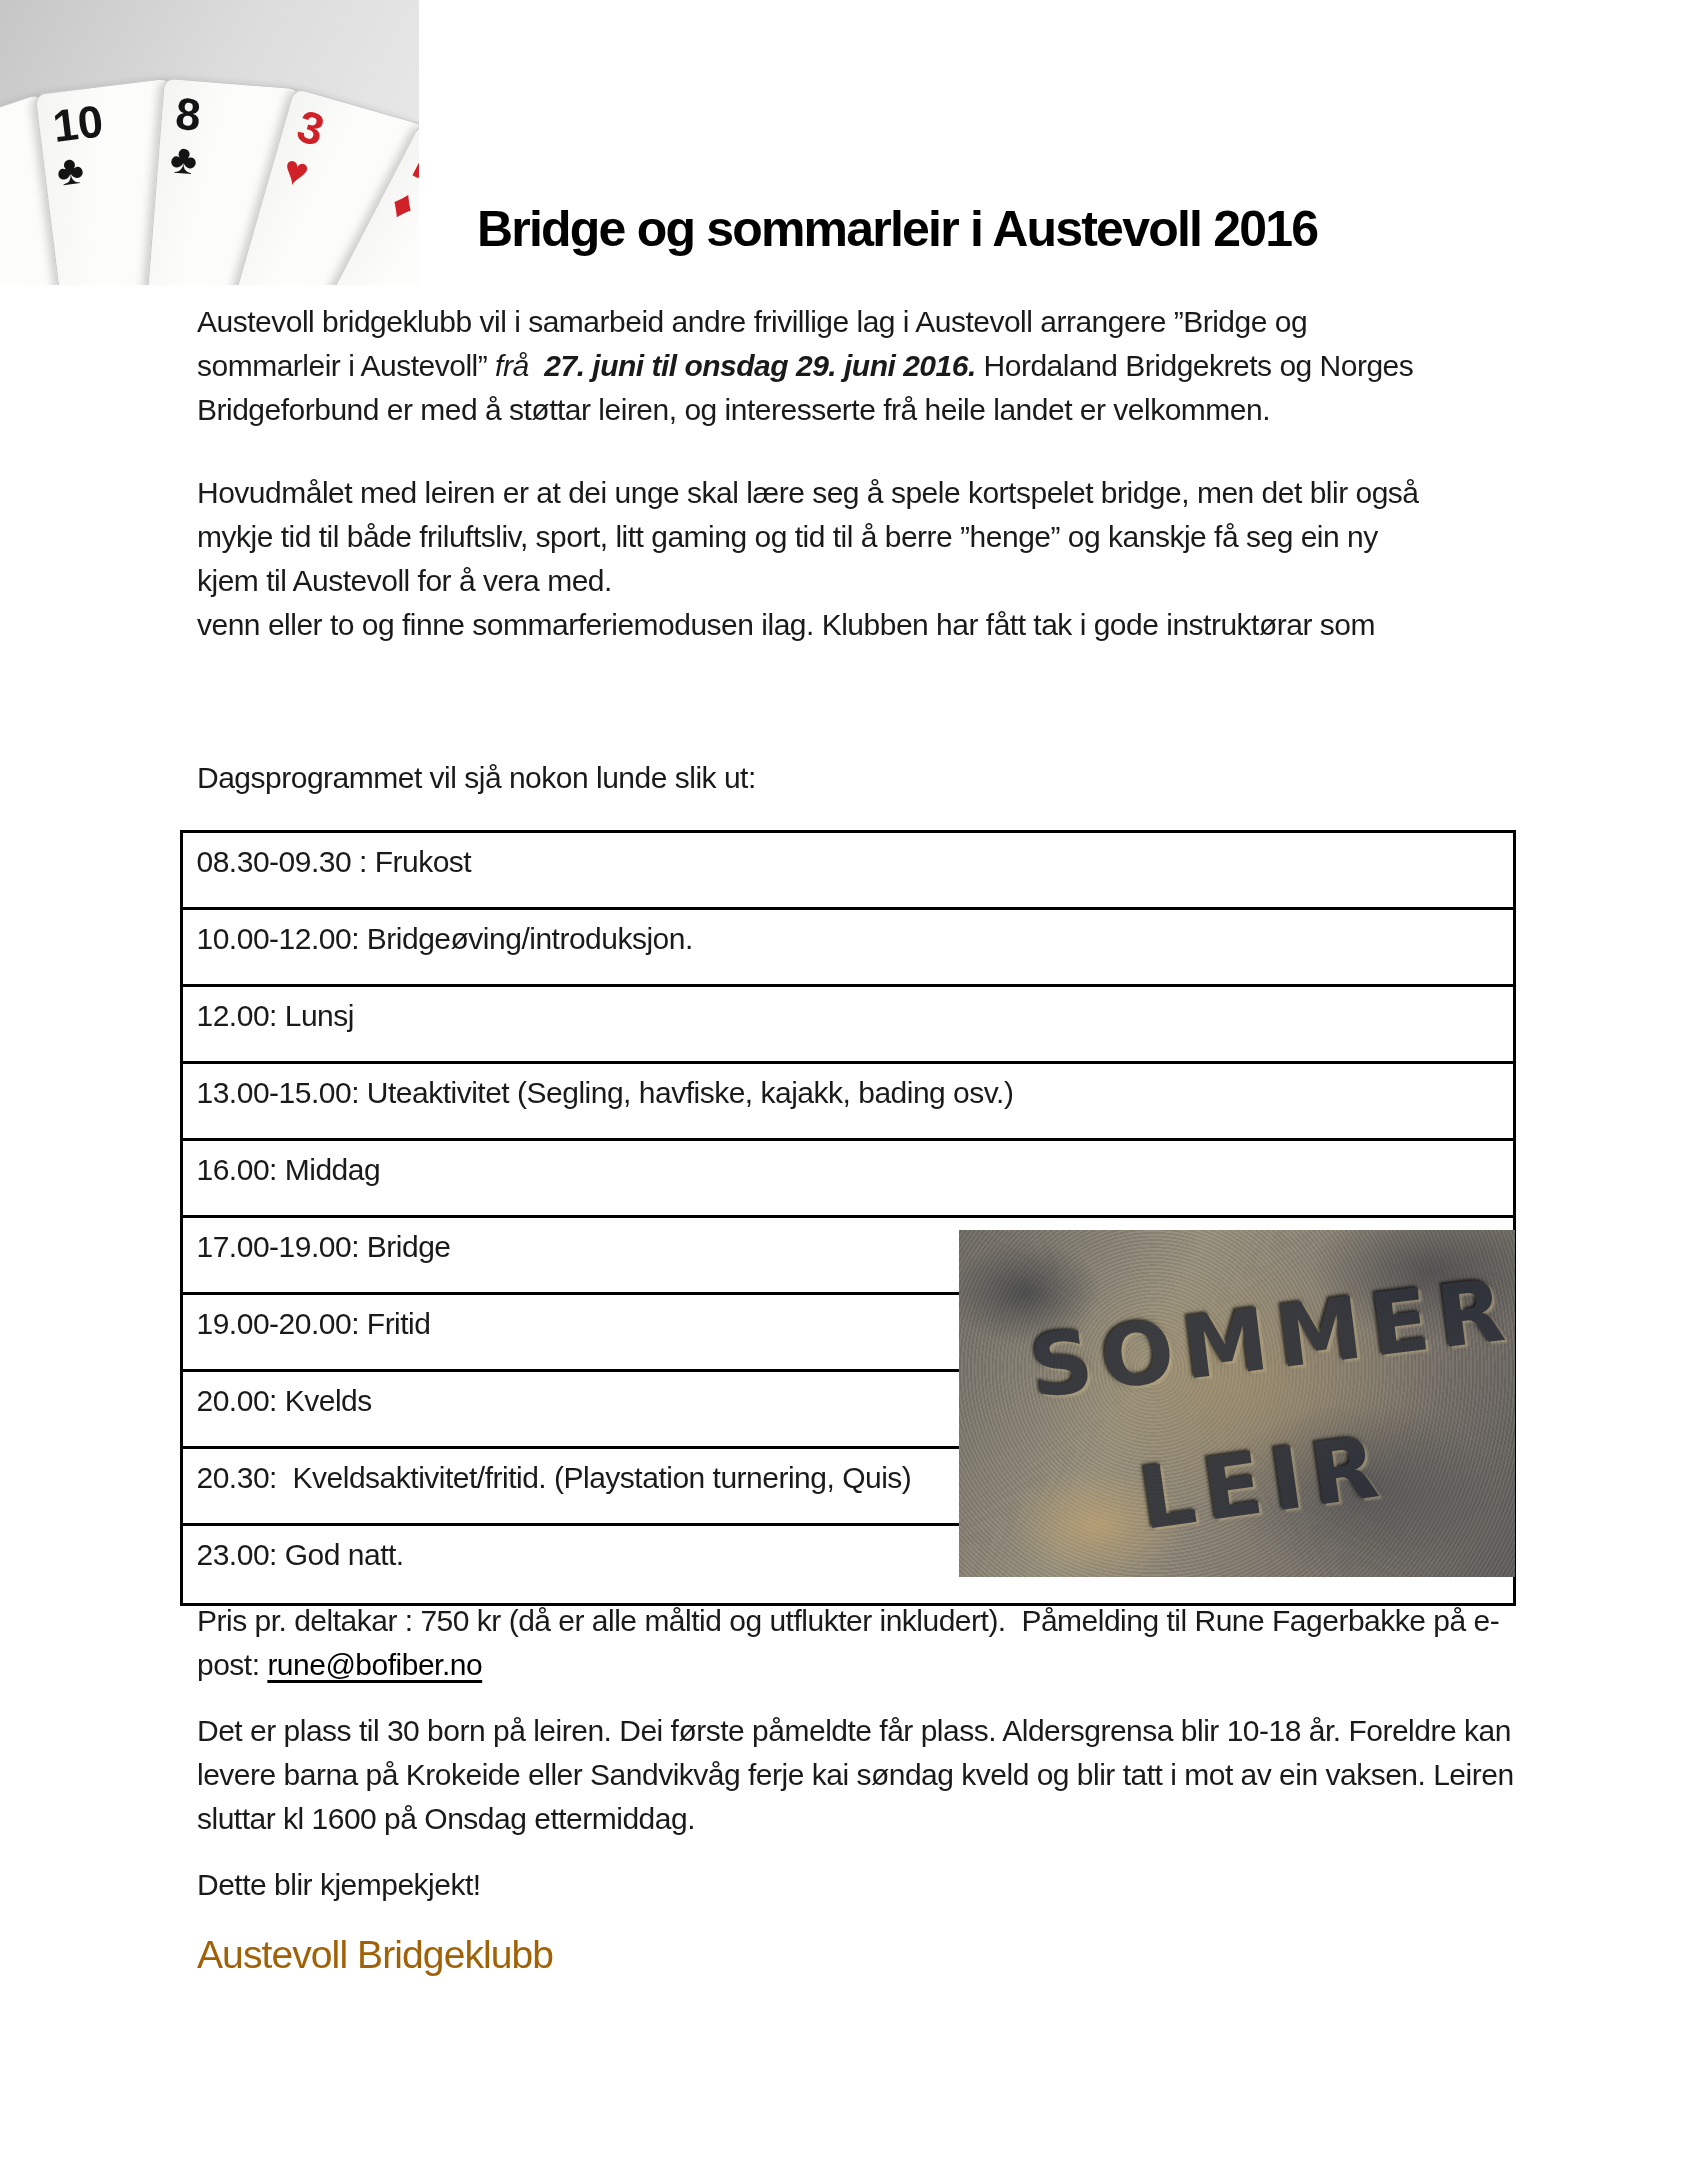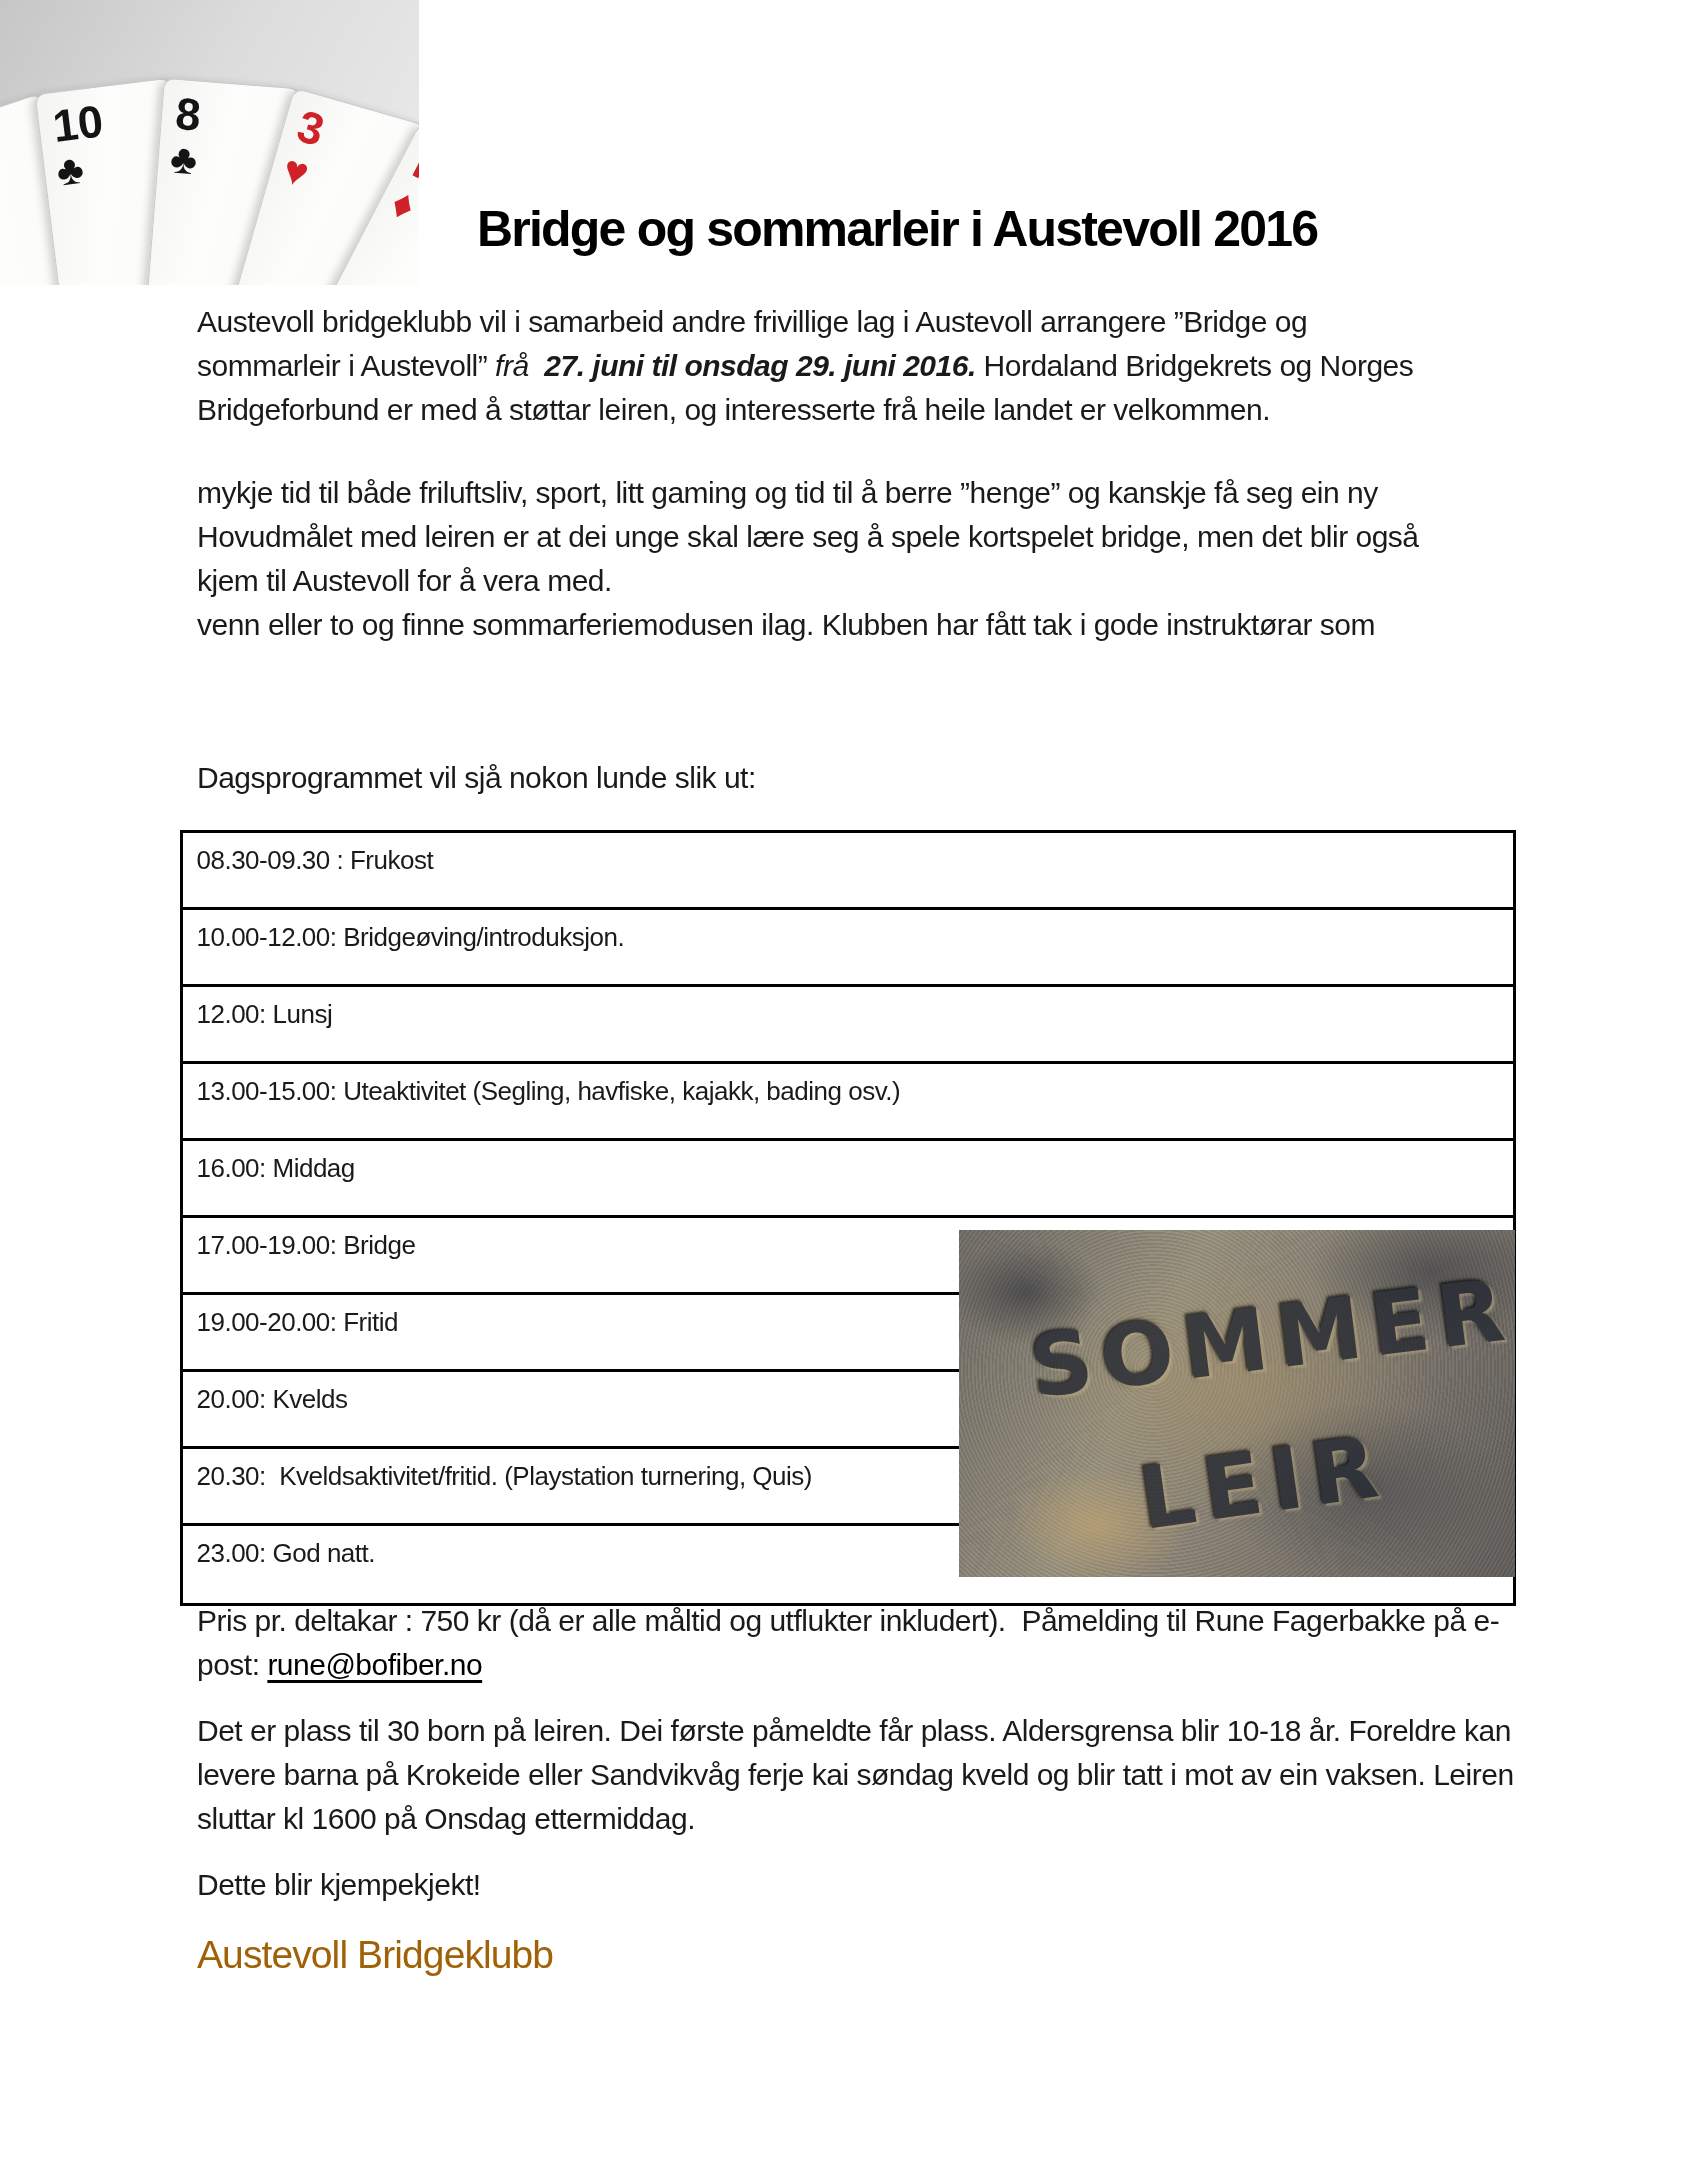--- a/index.html
+++ b/index.html
@@ -39,21 +39,21 @@
   a.seg-link{color:#000000;text-decoration:underline;text-decoration-thickness:2.7px;text-underline-offset:5.4px;}
   .heading{position:absolute;left:197px;font-size:30px;font-weight:normal;letter-spacing:-0.5px;white-space:pre;}
 
   
   .schedule{
     position:absolute;left:180px;top:830px;width:1336px;box-sizing:border-box;
     border:3.6px solid #000;background:#fff;
   }
   .srow{
     box-sizing:border-box;height:77px;border-bottom:3.6px solid #000;
-    padding:11.7px 0 0 13.5px;font-size:26px;letter-spacing:-0.5px;white-space:pre;
+    padding:11.7px 0 0 13.5px;font-size:30px;letter-spacing:-0.5px;white-space:pre;
   }
   .srow:last-child{border-bottom:none;}
 
   
   .sand{
     position:absolute;left:959px;top:1230px;width:556px;height:347px;overflow:hidden;
     background:
       radial-gradient(ellipse 117px 81px at 12% 18%, rgba(38,42,52,0.55), transparent 65%),
       radial-gradient(ellipse 189px 108px at 85% 12%, rgba(45,48,58,0.50), transparent 65%),
       radial-gradient(ellipse 153px 99px at 25% 85%, rgba(195,165,112,0.65), transparent 60%),
@@ -105,22 +105,22 @@
     </div>
 
   <div class="title">Bridge og sommarleir i Austevoll 2016</div>
 
   <div class="para" style="top:300px;">
       <div class="tline"><span class="seg-n">Austevoll bridgeklubb vil i samarbeid andre frivillige lag i Austevoll arrangere ”Bridge og</span></div>
       <div class="tline"><span class="seg-n">sommarleir i Austevoll” </span><span class="seg-i">frå </span><span class="seg-bi"> 27. juni til onsdag 29. juni 2016.</span><span class="seg-n"> Hordaland Bridgekrets og Norges</span></div>
       <div class="tline"><span class="seg-n">Bridgeforbund er med å støttar leiren, og interesserte frå heile landet er velkommen.</span></div>
     </div>
   <div class="para" style="top:471px;">
+      <div class="tline"><span class="seg-n">Hovudmålet med leiren er at dei unge skal lære seg å spele kortspelet bridge, men det blir også</span></div>
       <div class="tline"><span class="seg-n">mykje tid til både friluftsliv, sport, litt gaming og tid til å berre ”henge” og kanskje få seg ein ny</span></div>
-      <div class="tline"><span class="seg-n">Hovudmålet med leiren er at dei unge skal lære seg å spele kortspelet bridge, men det blir også</span></div>
       <div class="tline"><span class="seg-n">kjem til Austevoll for å vera med.</span></div>
       <div class="tline"><span class="seg-n">venn eller to og finne sommarferiemodusen ilag. Klubben har fått tak i gode instruktørar som</span></div>
     </div>
 
   <div class="heading" style="top:761px;">Dagsprogrammet vil sjå nokon lunde slik ut:</div>
 
   <div class="schedule">
       <div class="srow">08.30-09.30 : Frukost</div>
       <div class="srow">10.00-12.00: Bridgeøving/introduksjon.</div>
       <div class="srow">12.00: Lunsj</div>

